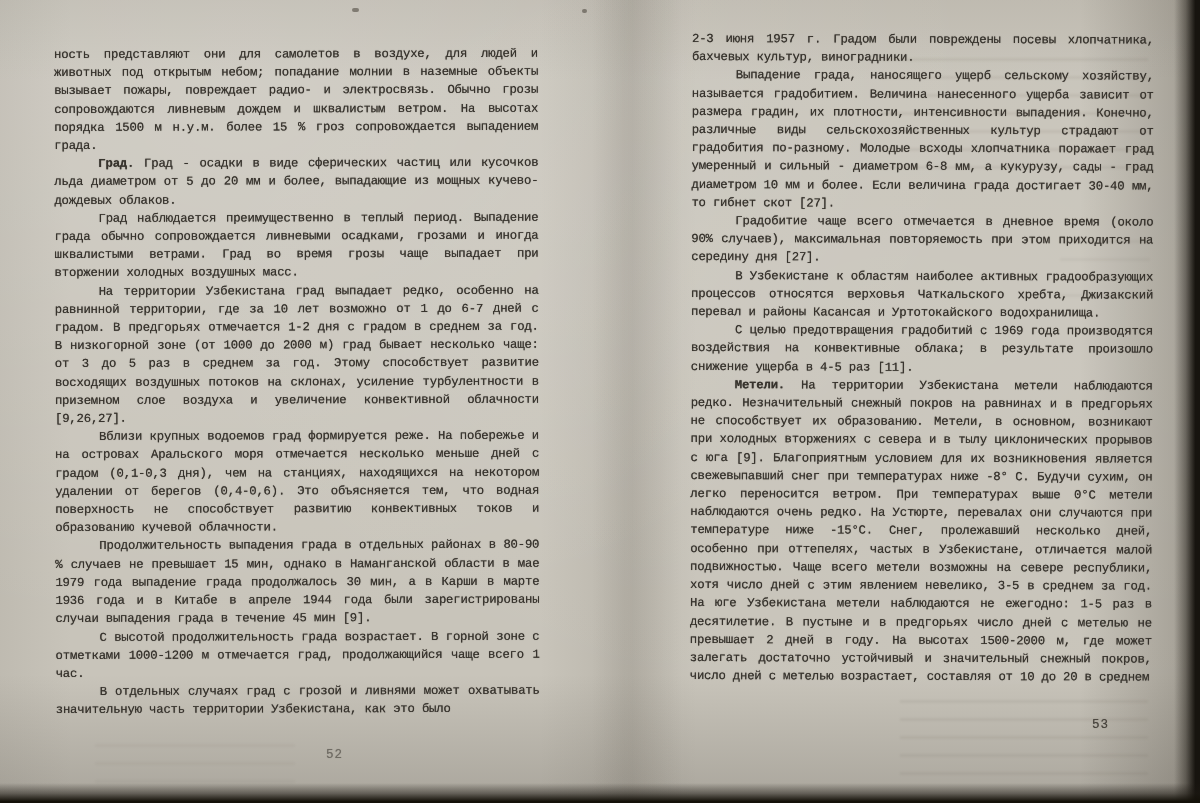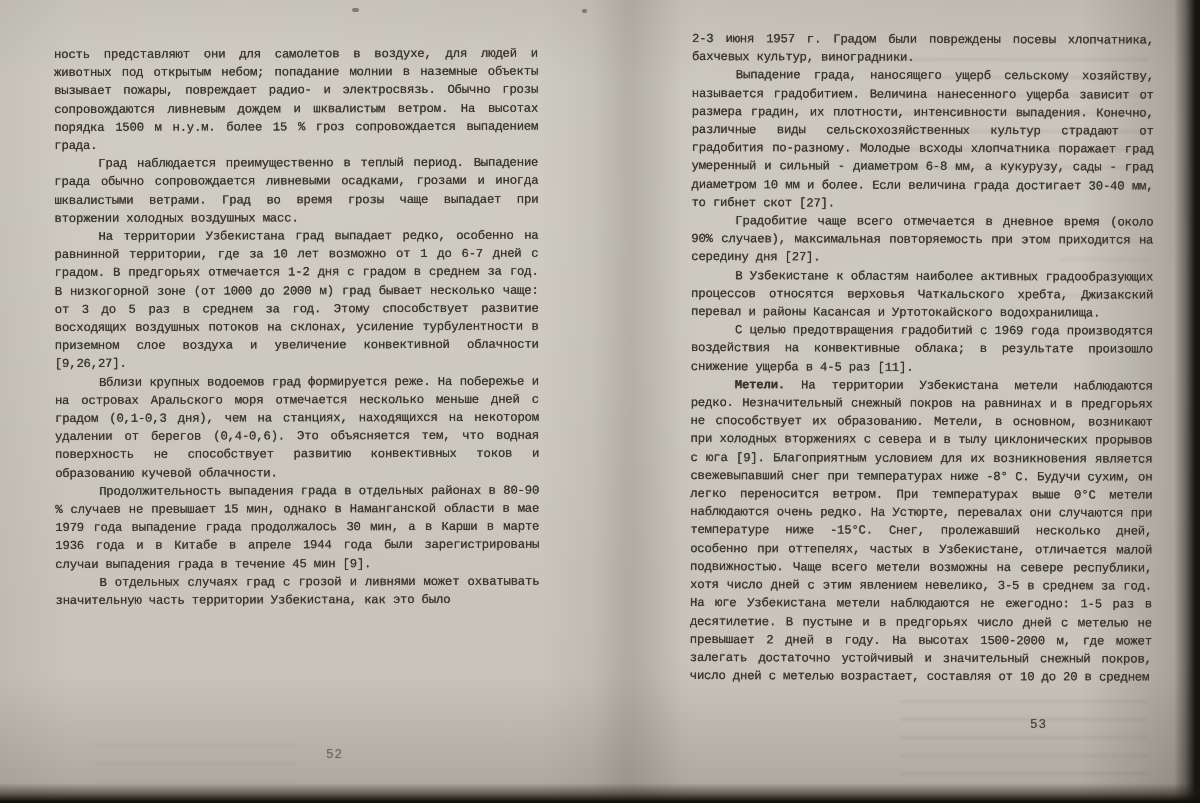--- a/index.html
+++ b/index.html
@@ -35,21 +35,21 @@
   .para.indent { text-indent: 44px; }
   .para b { font-weight: bold; }
 
   .page-number {
     position: absolute;
     font-size: 12.5px;
     letter-spacing: 1px;
     text-shadow: 0 0 0.7px rgba(52,48,42,0.8);
   }
   .page-number-left  { left: 326px;  top: 748px; opacity: 0.55; text-align: right; }
-  .page-number-right { left: 1030px; top: 718px; opacity: 0.85; }
+  .page-number-right { left: 1092px; top: 718px; opacity: 0.85; }
 
   
   .ghost {
     position: absolute;
     filter: blur(1.3px);
     opacity: 0.45;
     background: repeating-linear-gradient(
       to bottom,
       rgba(104,97,85,0.22) 0 3px,
       transparent 3px 18px
@@ -101,24 +101,26 @@
   .speck-2 { left: 582px; top: 9px; width: 5px; }
 </style>
 </head>
 <body>
 
 <div class="scan" style="--paper: #c8c4ba; --ink: #37332d;">
 
   <div class="page page-left">
     <div id="left-paragraphs">
         <p class="para">ность представляют они для самолетов в воздухе, для людей и животных под открытым небом; попадание молнии в наземные объекты вызывает пожары, повреждает радио- и электросвязь. Обычно грозы сопровождаются ливневым дождем и шквалистым ветром. На высотах порядка 1500 м н.у.м. более 15 % гроз сопровождается выпадением града.</p>
+        <p class="para indent"><b>Град. </b>Град - осадки в виде сферических частиц или кусочков льда диаметром от 5 до 20 мм и более, выпадающие из мощных кучево-дождевых облаков.</p>
         <p class="para indent">Град наблюдается преимущественно в теплый период. Выпадение града обычно сопровождается ливневыми осадками, грозами и иногда шквалистыми ветрами. Град во время грозы чаще выпадает при вторжении холодных воздушных масс.</p>
         <p class="para indent">На территории Узбекистана град выпадает редко, особенно на равнинной территории, где за 10 лет возможно от 1 до 6-7 дней с градом. В предгорьях отмечается 1-2 дня с градом в среднем за год. В низкогорной зоне (от 1000 до 2000 м) град бывает несколько чаще: от 3 до 5 раз в среднем за год. Этому способствует развитие восходящих воздушных потоков на склонах, усиление турбулентности в приземном слое воздуха и увеличение конвективной облачности [9,26,27].</p>
         <p class="para indent">Вблизи крупных водоемов град формируется реже. На побережье и на островах Аральского моря отмечается несколько меньше дней с градом (0,1-0,3 дня), чем на станциях, находящихся на некотором удалении от берегов (0,4-0,6). Это объясняется тем, что водная поверхность не способствует развитию конвективных токов и образованию кучевой облачности.</p>
         <p class="para indent">Продолжительность выпадения града в отдельных районах в 80-90 % случаев не превышает 15 мин, однако в Наманганской области в мае 1979 года выпадение града продолжалось 30 мин, а в Карши в марте 1936 года и в Китабе в апреле 1944 года были зарегистрированы случаи выпадения града в течение 45 мин [9].</p>
+        <p class="para indent">С высотой продолжительность града возрастает. В горной зоне с отметками 1000-1200 м отмечается град, продолжающийся чаще всего 1 час.</p>
         <p class="para indent">В отдельных случаях град с грозой и ливнями может охватывать значительную часть территории Узбекистана, как это было</p>
       </div>
   </div>
 
   <div class="page page-right">
     <div id="right-paragraphs">
         <p class="para">2-3 июня 1957 г. Градом были повреждены посевы хлопчатника, бахчевых культур, виноградники.</p>
         <p class="para indent">Выпадение града, наносящего ущерб сельскому хозяйству, называется градобитием. Величина нанесенного ущерба зависит от размера градин, их плотности, интенсивности выпадения. Конечно, различные виды сельскохозяйственных культур страдают от градобития по-разному. Молодые всходы хлопчатника поражает град умеренный и сильный - диаметром 6-8 мм, а кукурузу, сады - град диаметром 10 мм и более. Если величина града достигает 30-40 мм, то гибнет скот [27].</p>
         <p class="para indent">Градобитие чаще всего отмечается в дневное время (около 90% случаев), максимальная повторяемость при этом приходится на середину дня [27].</p>
         <p class="para indent">В Узбекистане к областям наиболее активных градообразующих процессов относятся верховья Чаткальского хребта, Джизакский перевал и районы Касансая и Уртотокайского водохранилища.</p>

